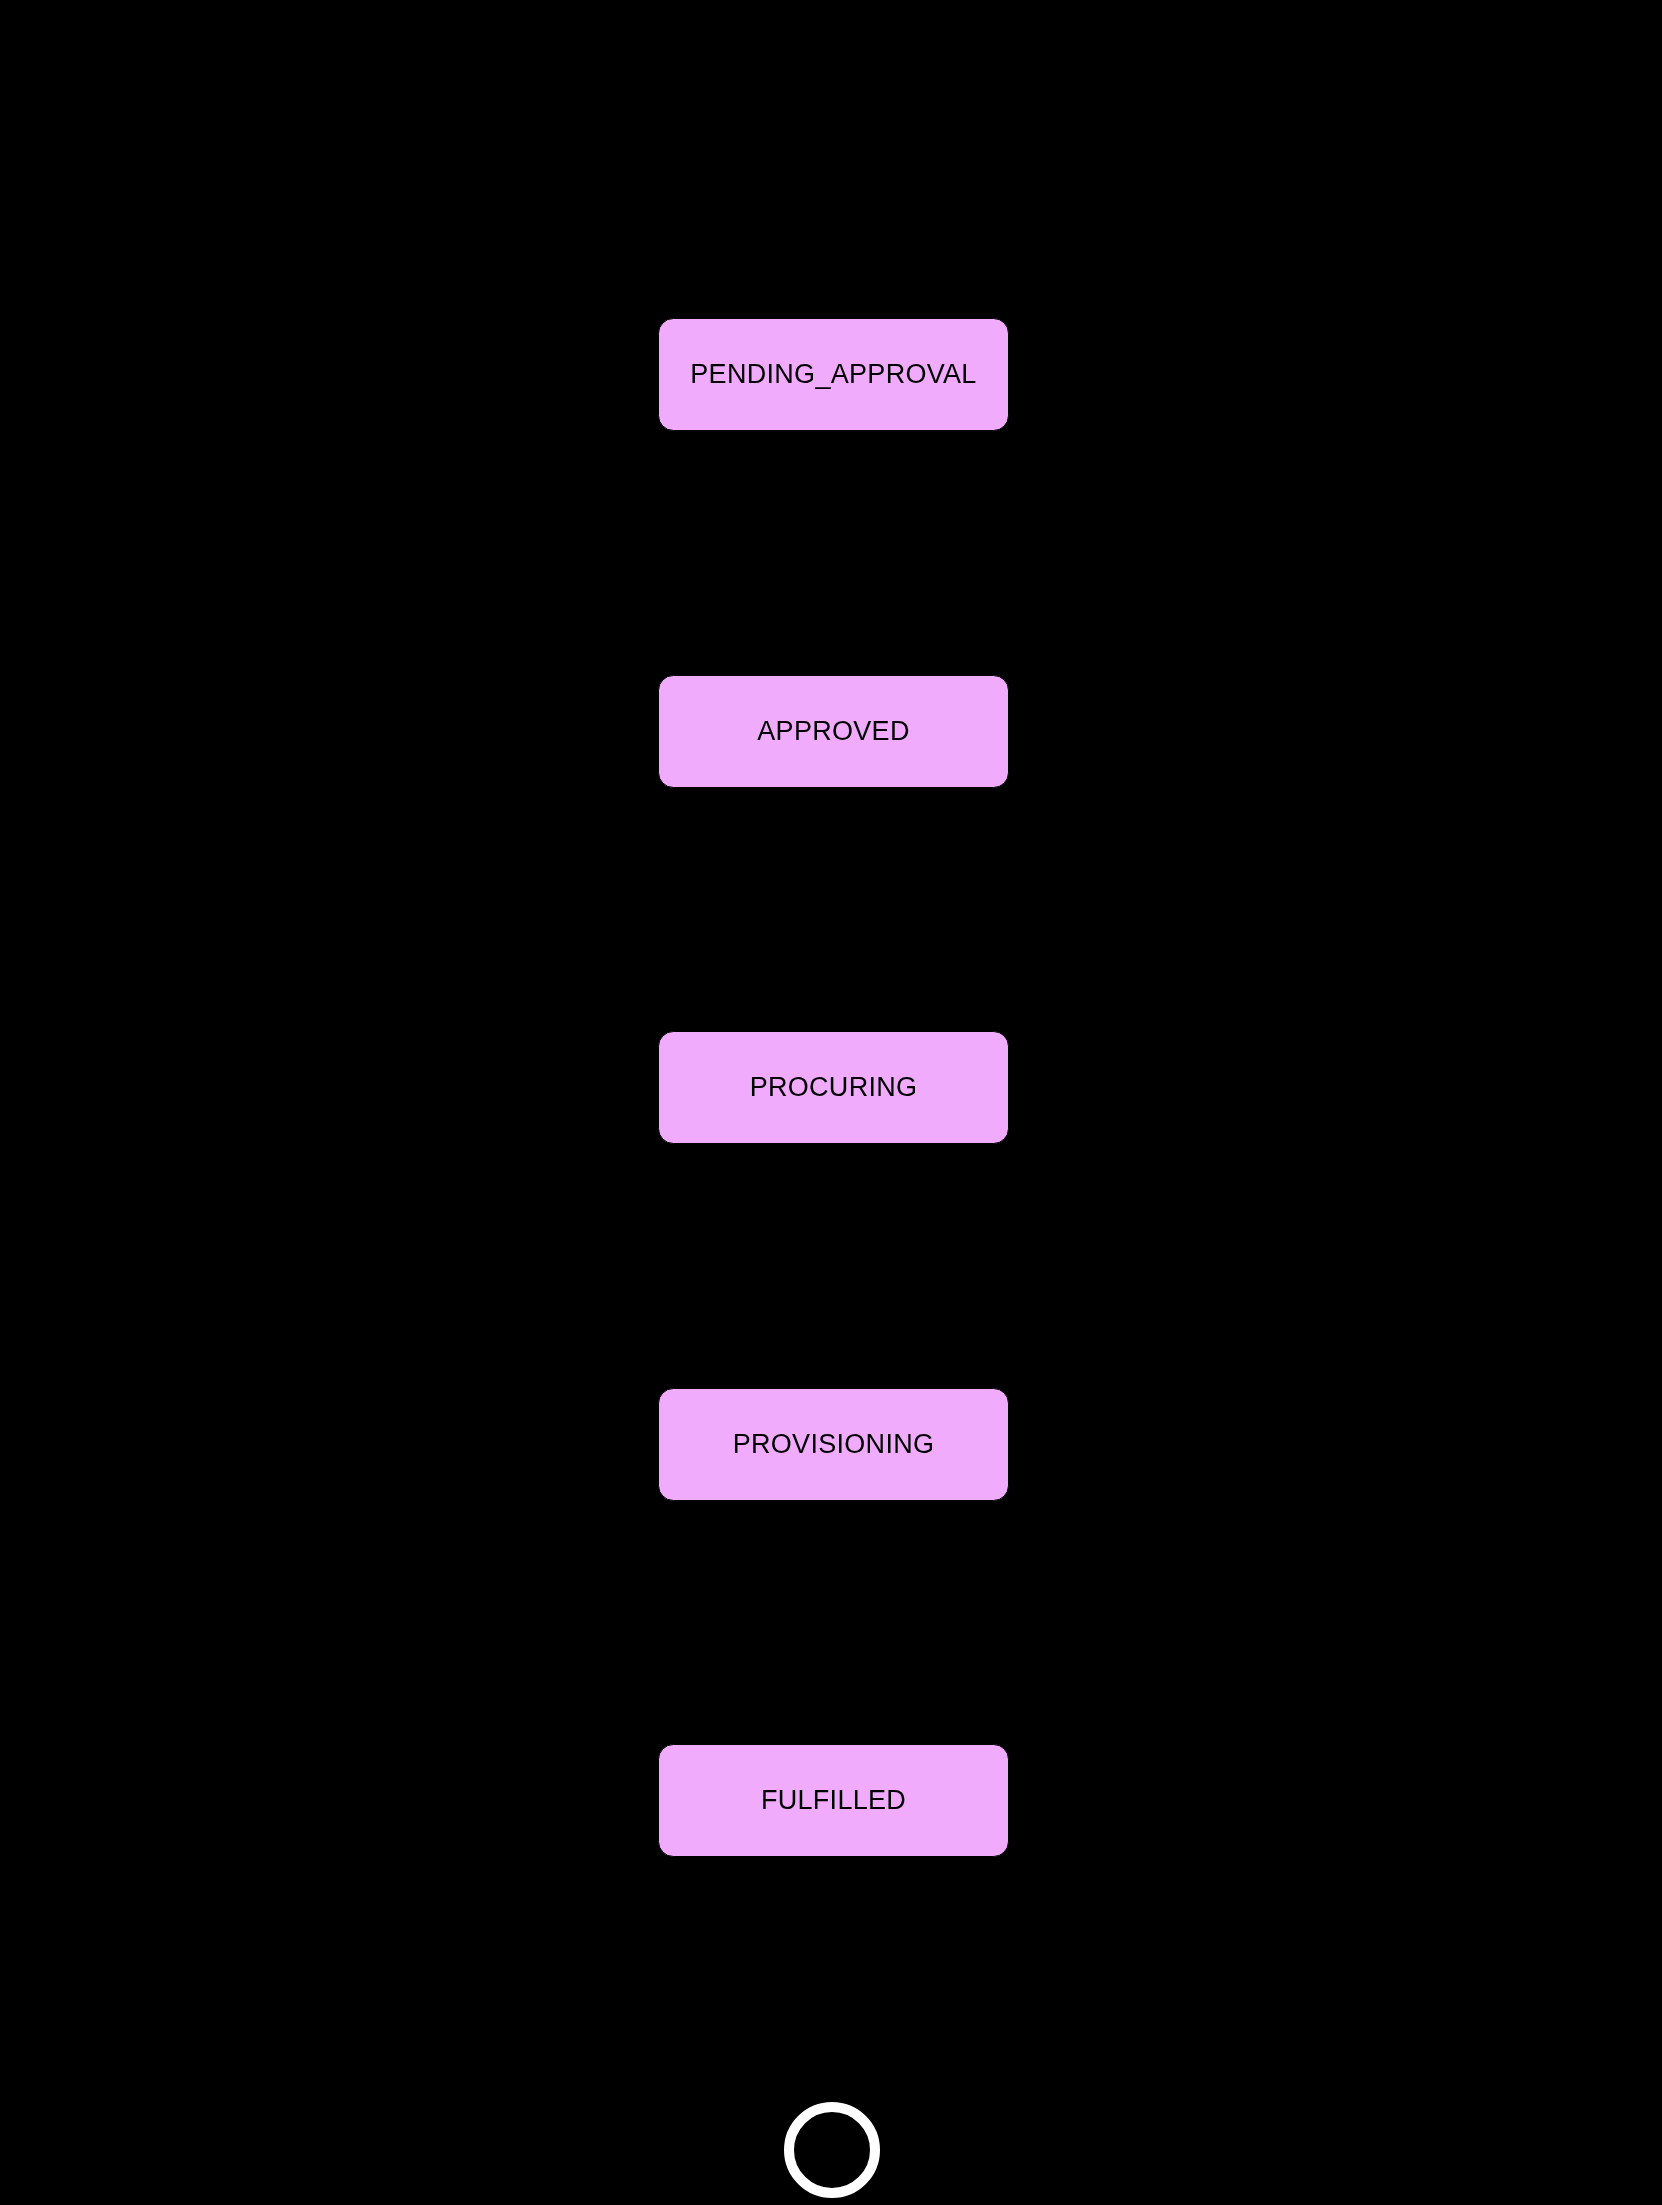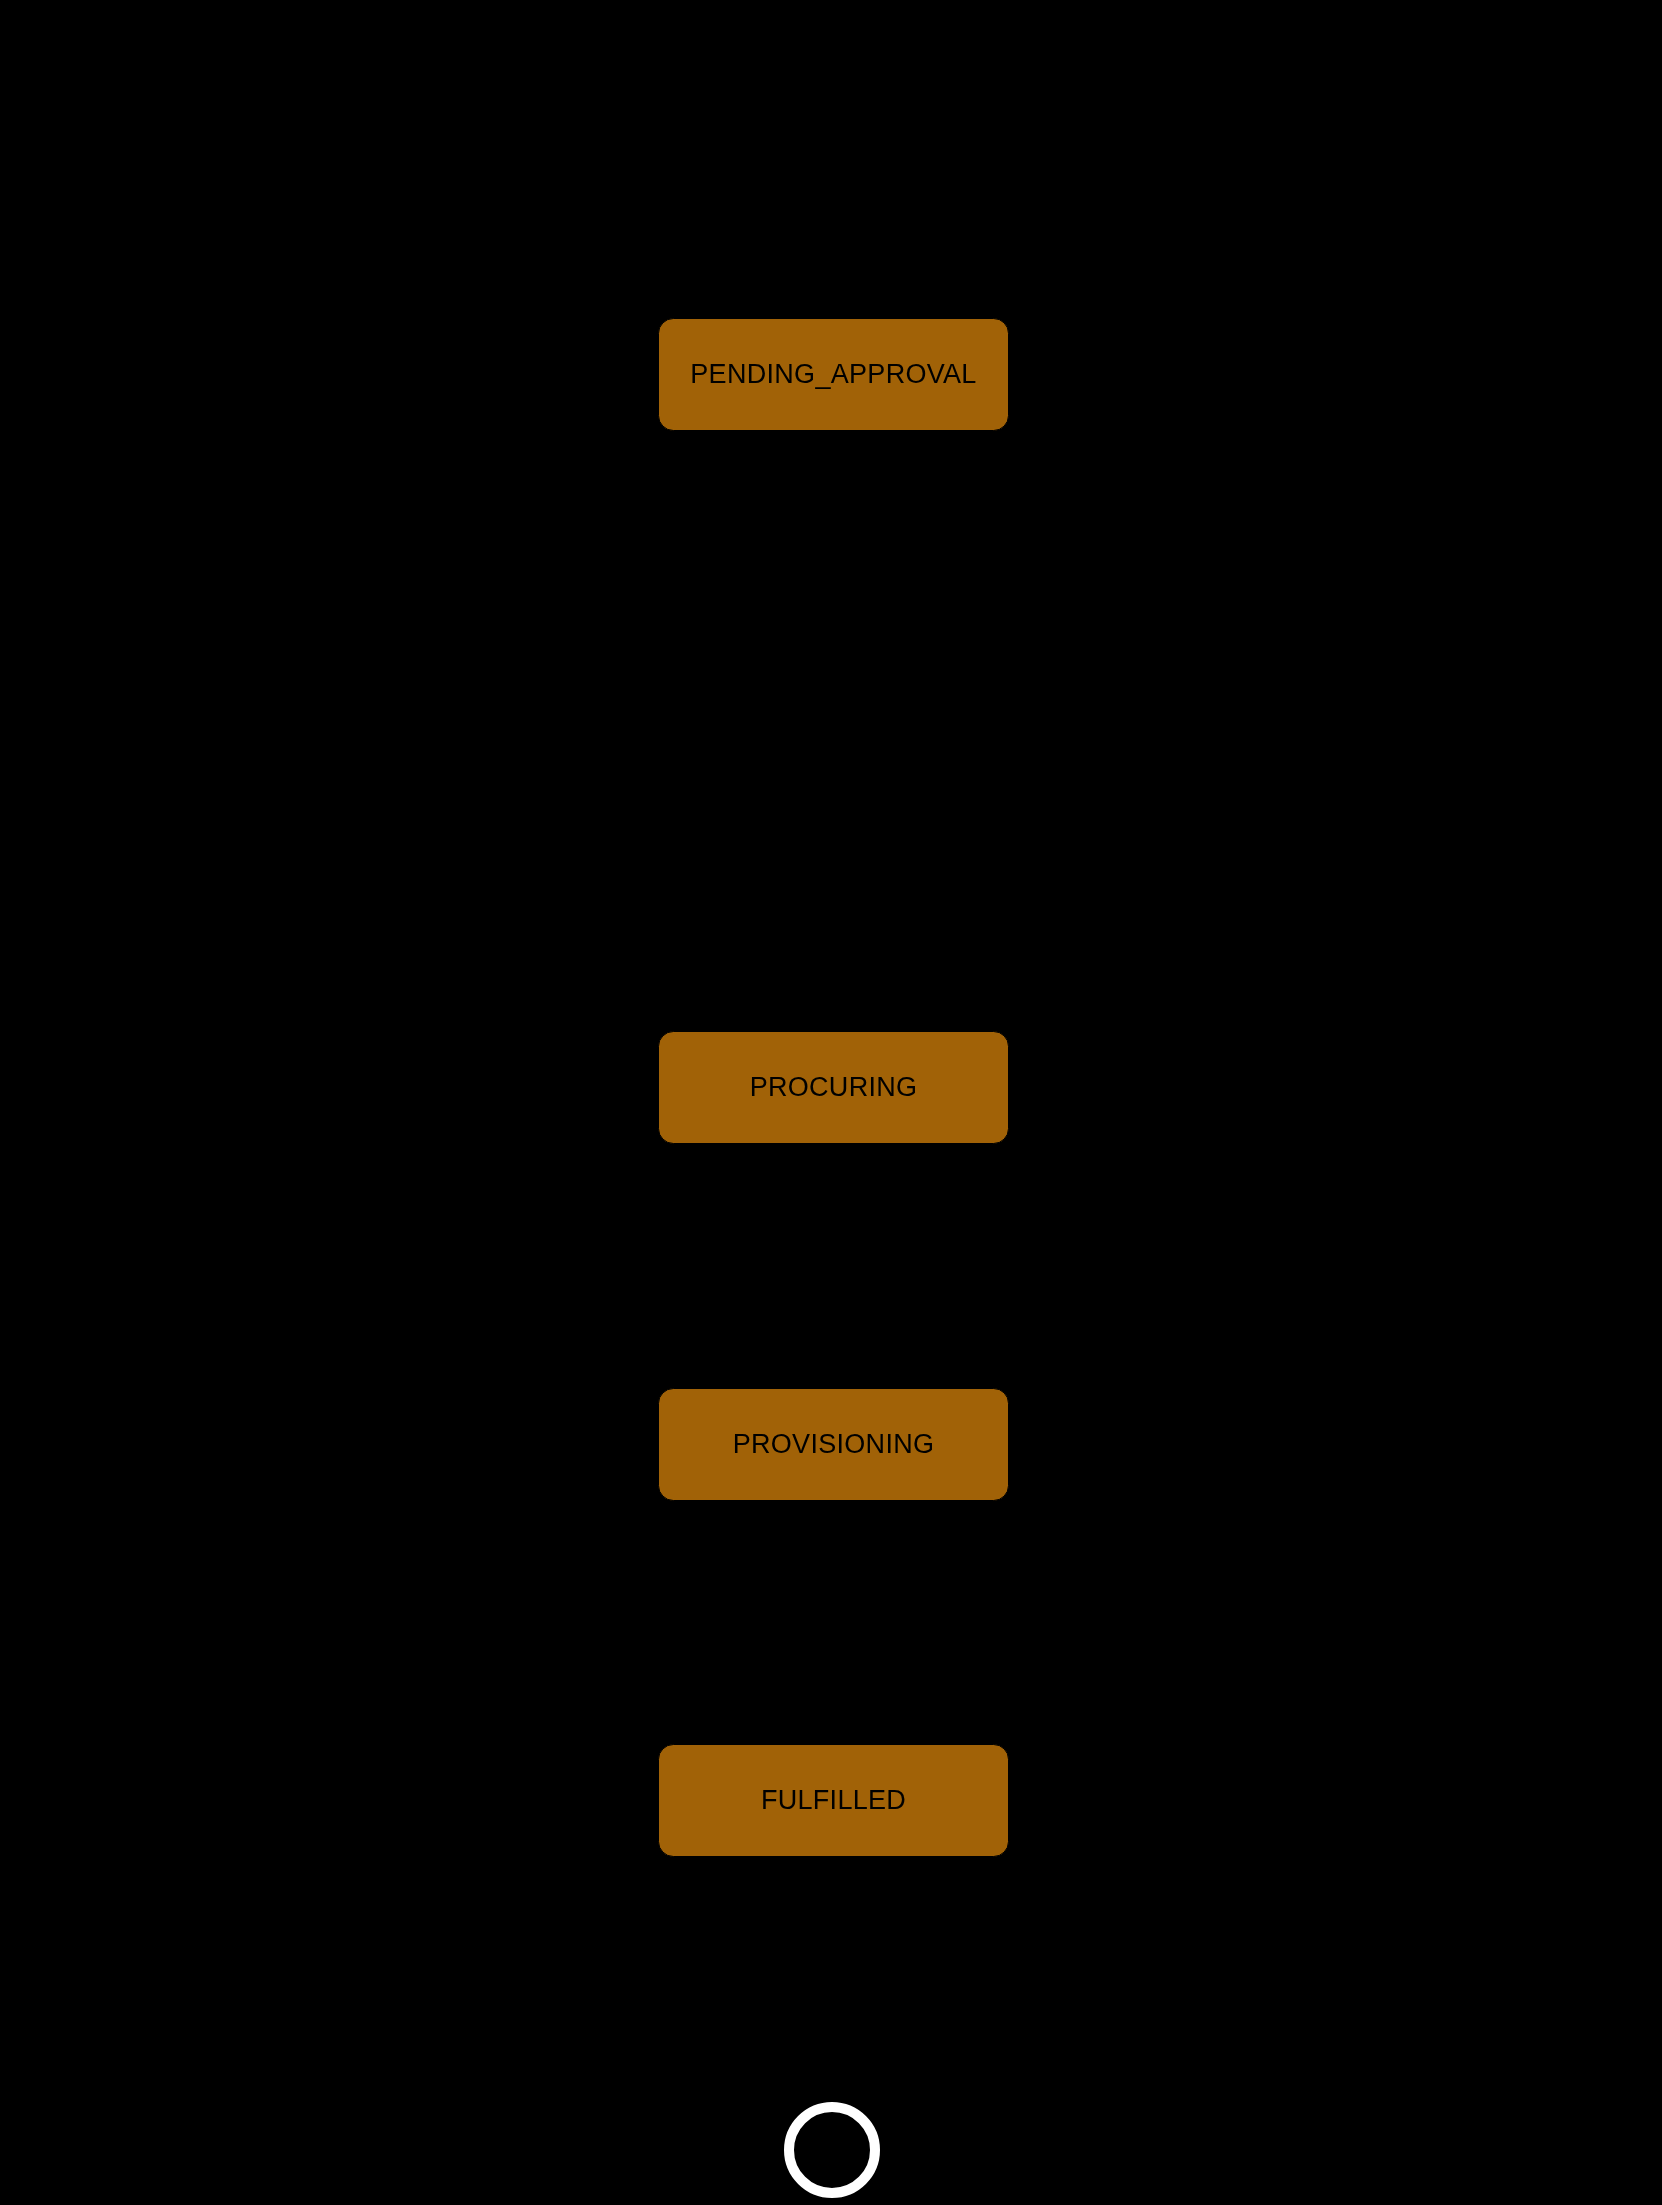--- a/index.html
+++ b/index.html
@@ -16,21 +16,21 @@
   }
   .canvas {
     position: absolute;
     inset: 0;
   }
   .state-node {
     position: absolute;
     left: 658px;
     width: 351px;
     height: 113px;
-    background: #a16207;
+    background: #f0abfc;
     border: 1.2px solid #000000;
     border-radius: 15.4px;
     box-sizing: border-box;
     display: flex;
     align-items: center;
     justify-content: center;
     color: #000000;
     font-size: 27px;
     letter-spacing: 0.3px;
     white-space: nowrap;
@@ -58,20 +58,23 @@
 </style>
 </head>
 <body>
 
 <div class="canvas">
 
   <div class="state-node" id="node-pending">
     <span class="label">PENDING_APPROVAL</span>
   </div>
 
+  <div class="state-node" id="node-approved">
+    <span class="label">APPROVED</span>
+  </div>
 
   <div class="state-node" id="node-procuring">
     <span class="label">PROCURING</span>
   </div>
 
   <div class="state-node" id="node-fulfilled">
     <span class="label">FULFILLED</span>
   </div>
 
   <div class="state-node" id="node-provisioning">

